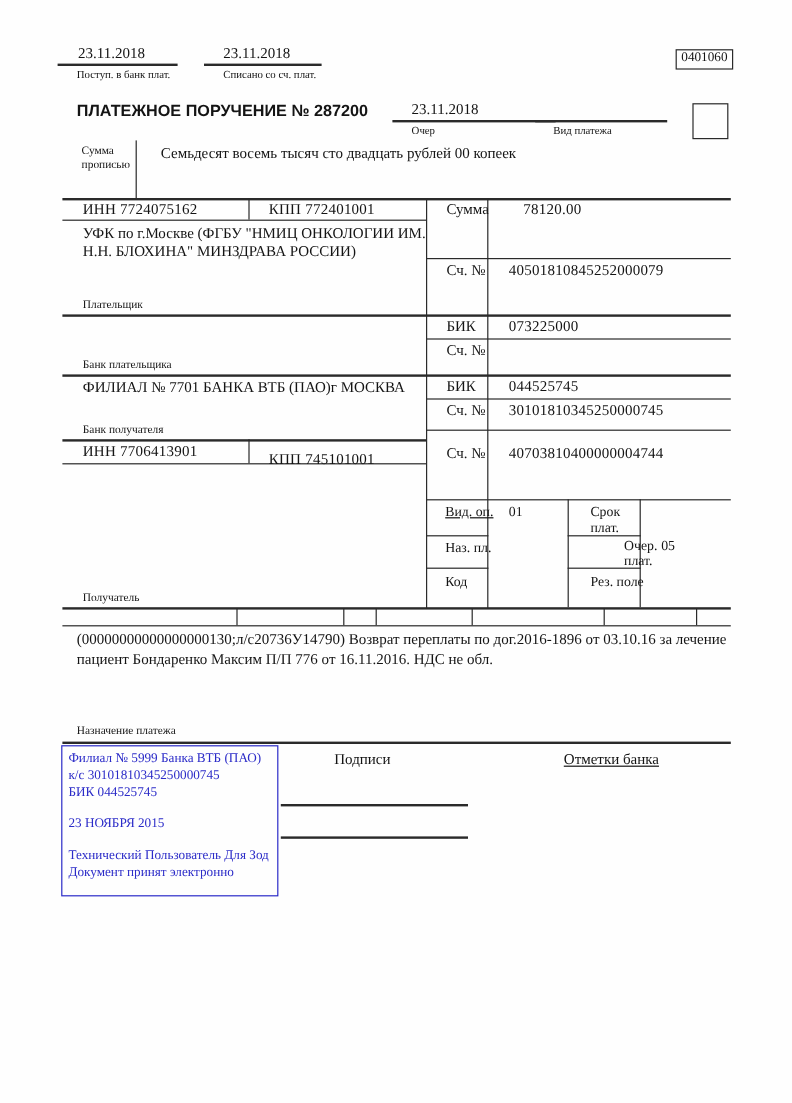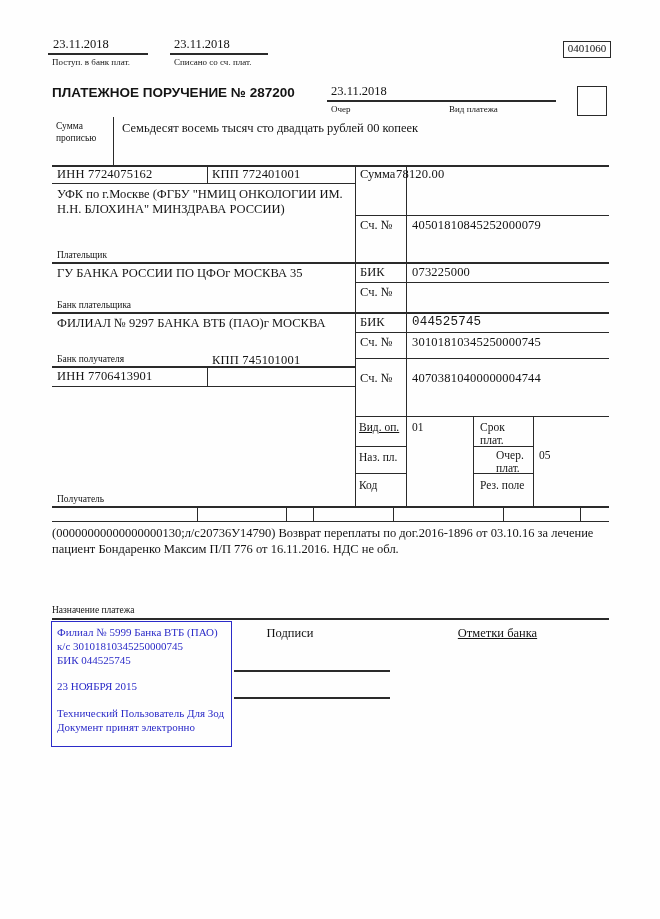--- a/index.html
+++ b/index.html
@@ -1,21 +1,21 @@
 <!DOCTYPE html>
 <html><head>
 <meta charset="utf-8">
 <style>
   * { margin:0; padding:0; box-sizing:border-box; }
   html,body { background:#ffffff; }
   .page {
     position:relative; width:660px; height:919px; background:#fefefe;
     font-family:"Liberation Serif", serif; color:#141414; overflow:hidden;
   }
-  .abs { position:absolute; }
+  .abs { position:absolute;margin-left:12px; }
   .t { font-size:12.5px; line-height:15px; }
   .tv { font-size:12.5px; line-height:15px; letter-spacing:0.2px; }
   .lbl { font-size:9px; line-height:10.5px; }
   .sub { font-size:11.5px; line-height:13px; }
   .hl { position:absolute; background:#2a2a2a; height:1px; }
   .hl.th { height:2px; }
   .hl.md { height:1.5px; }
   .vl { position:absolute; background:#2a2a2a; width:1px; }
   .box { position:absolute; border:1.5px solid #2a2a2a; }
   .title { font-family:"Liberation Sans", sans-serif; font-weight:bold; font-size:13.5px; }
@@ -80,51 +80,50 @@
   <div class="vl" style="left:197px; top:507px; height:14px;"></div>
   <div class="vl" style="left:286px; top:507px; height:14px;"></div>
   <div class="vl" style="left:313px; top:507px; height:14px;"></div>
   <div class="vl" style="left:393px; top:507px; height:14px;"></div>
   <div class="vl" style="left:503px; top:507px; height:14px;"></div>
   <div class="vl" style="left:580px; top:507px; height:14px;"></div>
 
   <div class="abs tv" style="left:57px; top:167px;">ИНН 7724075162</div>
   <div class="abs tv" style="left:212px; top:167px;">КПП 772401001</div>
   <div class="abs t" style="left:360px; top:167px;">Сумма</div>
-  <div class="abs tv" style="left:396px; top:167px;">78120.00</div>
+  <div class="abs tv" style="left:424px; top:167px;">78120.00</div>
   <div class="abs t" style="left:57px; top:187px; width:292px;">УФК по г.Москве (ФГБУ "НМИЦ ОНКОЛОГИИ ИМ. Н.Н. БЛОХИНА" МИНЗДРАВА РОССИИ)</div>
   <div class="abs lbl" style="left:57px; top:250px; font-size:9.5px;">Плательщик</div>
   <div class="abs t" style="left:360px; top:218px;">Сч. №</div>
   <div class="abs tv" style="left:412px; top:218px;">40501810845252000079</div>
 
-  <div class="abs t" style="left:57px; top:266px; width:292px;">ГУ БАНКА РОССИИ ПО ЦФОг МОСКВА 35</div>
   <div class="abs lbl" style="left:57px; top:300px; font-size:9.5px;">Банк плательщика</div>
   <div class="abs t" style="left:360px; top:265px;">БИК</div>
   <div class="abs tv" style="left:412px; top:265px;">073225000</div>
   <div class="abs t" style="left:360px; top:285px;">Сч. №</div>
   <div class="abs tv" style="left:412px; top:285px;"></div>
 
-  <div class="abs t" style="left:57px; top:316px; width:292px;">ФИЛИАЛ № 9297 БАНКА ВТБ (ПАО)г МОСКВА</div>
+  <div class="abs t" style="left:57px; top:316px; width:292px;">ФИЛИАЛ № 7701 БАНКА ВТБ (ПАО)г МОСКВА</div>
   <div class="abs lbl" style="left:57px; top:354px; font-size:9.5px;">Банк получателя</div>
   <div class="abs t" style="left:360px; top:315px;">БИК</div>
-  <div class="abs tv" style="left:412px; top:315px;font-family:Liberation Mono, monospace;">044525745</div>
+  <div class="abs tv" style="left:412px; top:315px;">044525745</div>
   <div class="abs t" style="left:360px; top:335px;">Сч. №</div>
   <div class="abs tv" style="left:412px; top:335px;">30101810345250000745</div>
 
   <div class="abs tv" style="left:57px; top:369px;">ИНН 7706413901</div>
-  <div class="abs tv" style="left:212px; top:353px;">КПП 745101001</div>
+  <div class="abs tv" style="left:212px; top:376px;">КПП 745101001</div>
   <div class="abs t" style="left:360px; top:371px;">Сч. №</div>
   <div class="abs tv" style="left:412px; top:371px;">40703810400000004744</div>
   <div class="abs lbl" style="left:57px; top:494px; font-size:9.5px;">Получатель</div>
 
   <div class="abs sub" style="left:359px; top:421px;text-decoration:underline;">Вид. оп.</div>
   <div class="abs sub" style="left:412px; top:421px;">01</div>
   <div class="abs sub" style="left:480px; top:421px; width:45px;">Срок плат.</div>
   <div class="abs sub" style="left:359px; top:451px;">Наз. пл.</div>
-  <div class="abs sub" style="left:496px; top:449px; width:45px;">Очер. плат.</div>
+  <div class="abs sub" style="left:508px; top:449px; width:45px;">Очер. плат.</div>
   <div class="abs sub" style="left:539px; top:449px;">05</div>
   <div class="abs sub" style="left:359px; top:479px;">Код</div>
   <div class="abs sub" style="left:480px; top:479px; width:52px;">Рез. поле</div>
 
   <div class="abs t" style="left:52px; top:526px; width:557px; line-height:15.5px;">(00000000000000000130;л/с20736У14790) Возврат переплаты по дог.2016-1896 от 03.10.16 за лечение пациент Бондаренко Максим П/П 776 от 16.11.2016. НДС не обл.</div>
   <div class="abs lbl" style="left:52px; top:605px; font-size:9.5px;">Назначение платежа</div>
   <div class="hl md" style="left:52px; top:618px; width:557px;"></div>
 
   <div class="abs t" style="left:240px; top:626px; width:100px; text-align:center;">Подписи</div>
   <div class="abs t" style="left:430px; top:626px; width:135px; text-align:center;text-decoration:underline;">Отметки банка</div>

